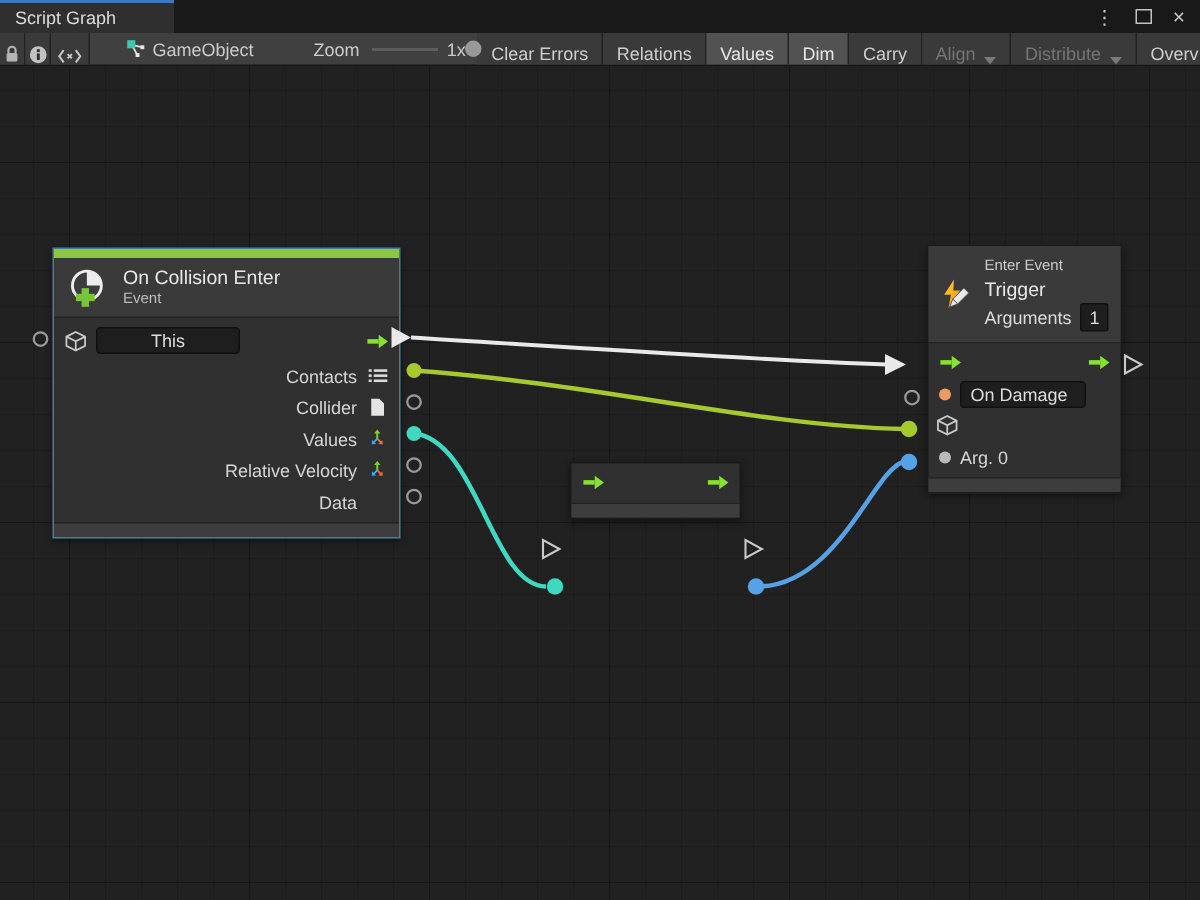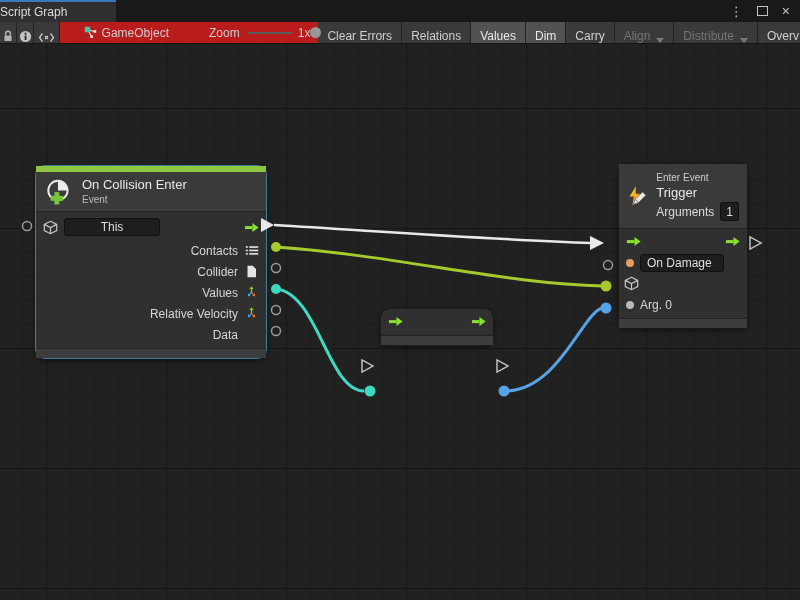--- a/index.html
+++ b/index.html
@@ -1,28 +1,28 @@
 <!DOCTYPE html>
 <html><head>
 <meta charset="utf-8">
 <style>
   html,body{margin:0;padding:0;background:#000;}
   .window{position:relative;width:800px;height:600px;overflow:hidden;background:#212121;
     font-family:"Liberation Sans",sans-serif;-webkit-font-smoothing:antialiased;color:#d4d4d4;}
   
   .tabbar{position:absolute;left:0;top:0;width:800px;height:22px;background:#191919;display:flex;align-items:stretch;}
   .tab{width:116px;background:#2f2f2f;border-top:2px solid #3e77bb;display:flex;align-items:center;
-    padding-left:0;font-size:12px;color:#dcdcdc;box-sizing:border-box;}
+    padding-left:10px;font-size:12px;color:#dcdcdc;box-sizing:border-box;}
   .tab-spacer{flex:1;}
   .winctl{display:flex;align-items:center;gap:14px;padding-right:10px;}
   .wmenu{color:#c8c8c8;font-size:13px;line-height:1;cursor:default;}
   .wmax{width:9px;height:8px;border:1.5px solid #c2c2c2;display:inline-block;}
   .wclose{color:#c8c8c8;font-size:14px;line-height:1;}
   
-  .toolbar{position:absolute;left:0;top:22px;width:800px;height:22px;background:#b91c1c;
+  .toolbar{position:absolute;left:0;top:22px;width:800px;height:22px;background:#404040;
     border-bottom:1px solid #161616;display:flex;align-items:stretch;box-sizing:border-box;font-size:12px;}
   .tbtn{display:flex;align-items:flex-end;justify-content:center;background:#3a3a3a;
     border-right:1px solid #222;box-sizing:border-box;color:#cfcfcf;white-space:nowrap;}
   .tbtn.icon{width:28px;}
   .tbtn.codebtn{width:42px;}
   .tbtn.active{background:#525252;color:#e8e8e8;}
   .tbtn.disabled{color:#757575;}
   .tbtn.text{padding:0 9px;}
   .tbtn.cut{border-right:none;padding-right:0;width:42px;overflow:hidden;justify-content:flex-start;padding-left:9px;}
   .tb-plain{display:flex;align-items:center;background:transparent;}
@@ -39,21 +39,21 @@
   .canvas{position:absolute;left:0;top:44px;width:800px;height:556px;background-color:#212121;
     background-image:
       linear-gradient(#161616 1px, transparent 1px),
       linear-gradient(90deg,#161616 1px, transparent 1px),
       linear-gradient(#1c1c1c 1px, transparent 1px),
       linear-gradient(90deg,#1c1c1c 1px, transparent 1px);
     background-size:120px 120px,120px 120px,24px 24px,24px 24px;
     background-position:0 64px,46px 0,0 16px,22px 0;}
   .wires{position:absolute;left:0;top:0;width:800px;height:556px;pointer-events:none;}
   
-  .node{position:absolute;background:#303030;border:1px solid #1a1a1a;border-radius:10px;
+  .node{position:absolute;background:#303030;border:1px solid #1a1a1a;border-radius:0;
     box-shadow:0 2px 5px rgba(0,0,0,.45);box-sizing:border-box;}
   .node.selected{border:1px solid #3f7e9d;}
   .accent-bar{height:6px;background:#8dc63f;}
   .n-header{background:#3a3a3a;display:flex;align-items:center;padding:5px 8px;gap:8px;
     border-bottom:1px solid #242424;}
   .n-title{font-size:13px;color:#e8e8e8;line-height:1.25;}
   .n-sub{font-size:10px;color:#bdbdbd;line-height:1.3;}
   .n-cat{font-size:10px;color:#cccccc;line-height:1.4;}
   .n-body{padding:2px 0 3px 0;}
   .row{display:flex;align-items:center;height:21px;padding:0 7px;gap:6px;font-size:12px;color:#d6d6d6;}

